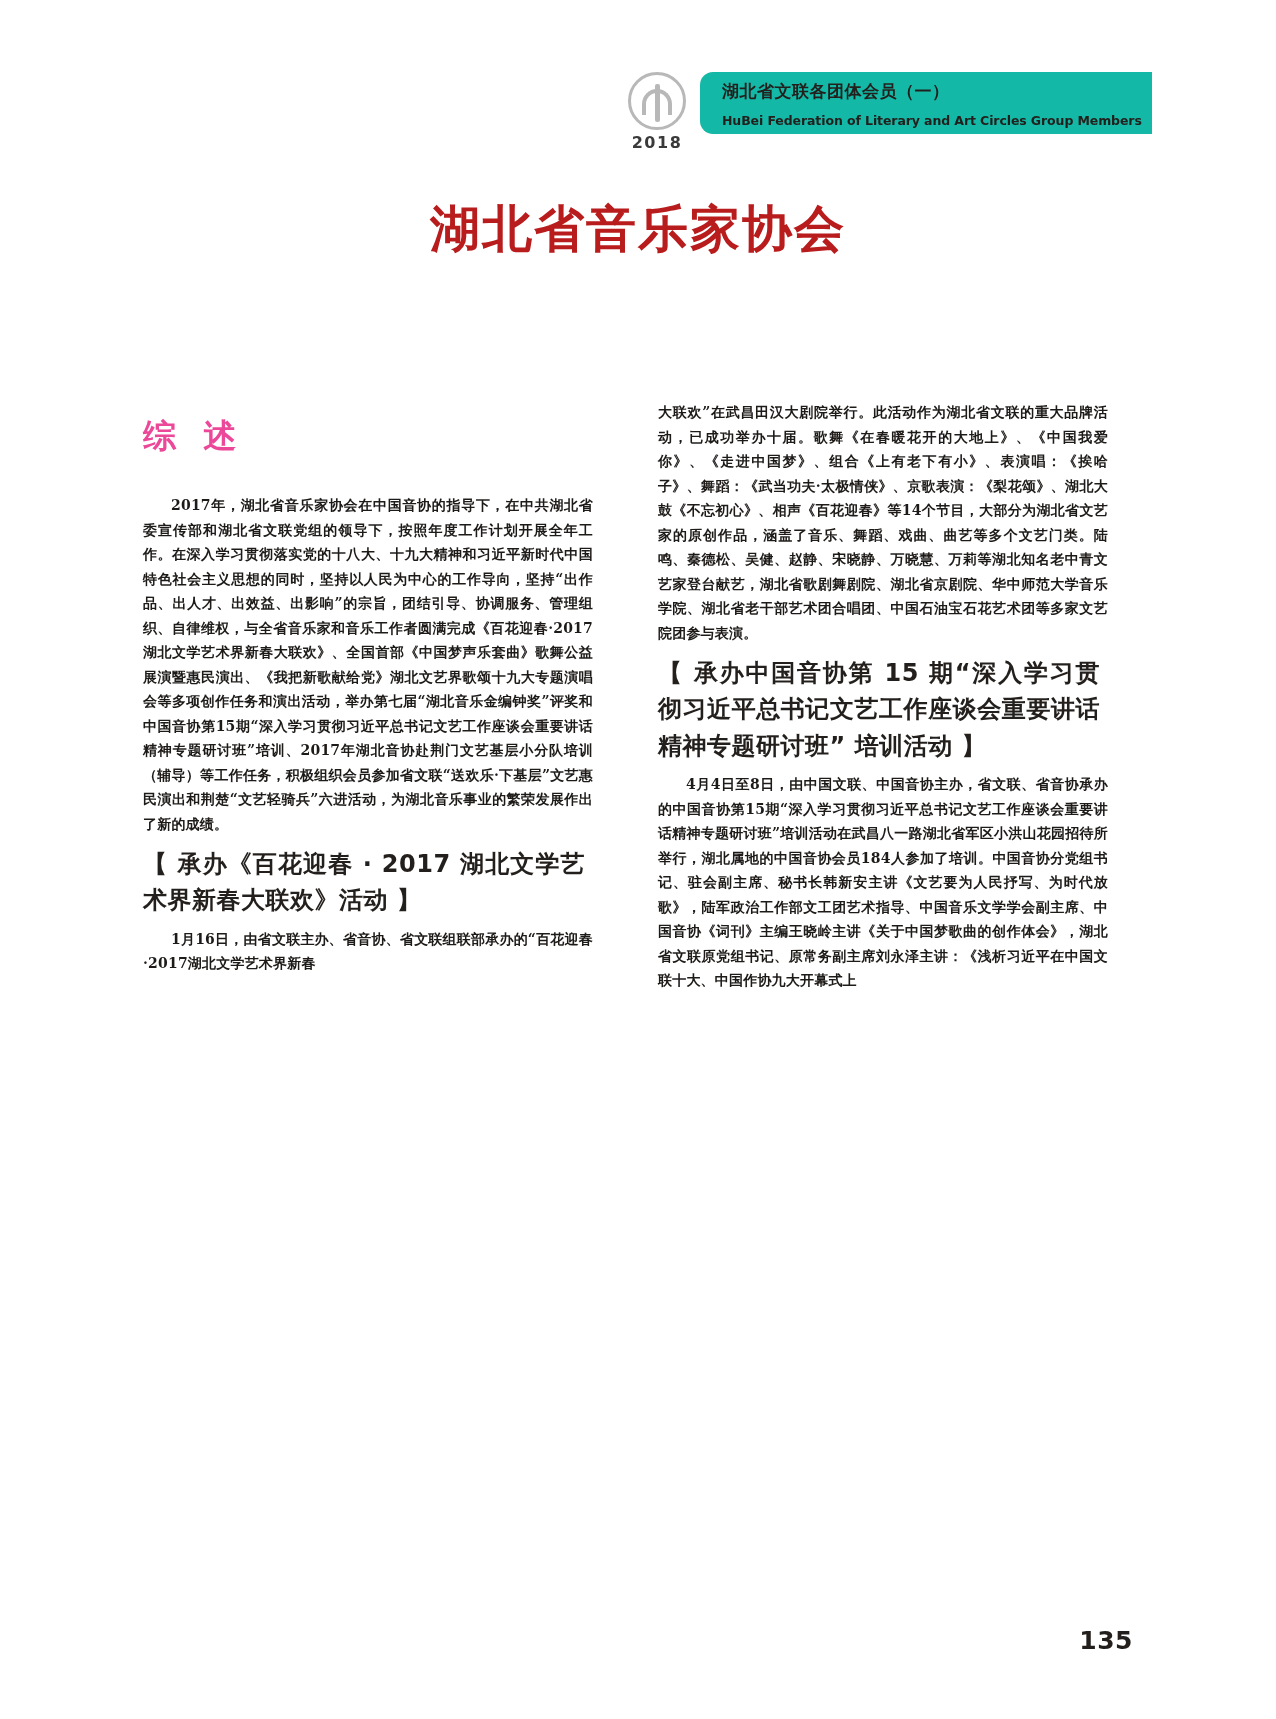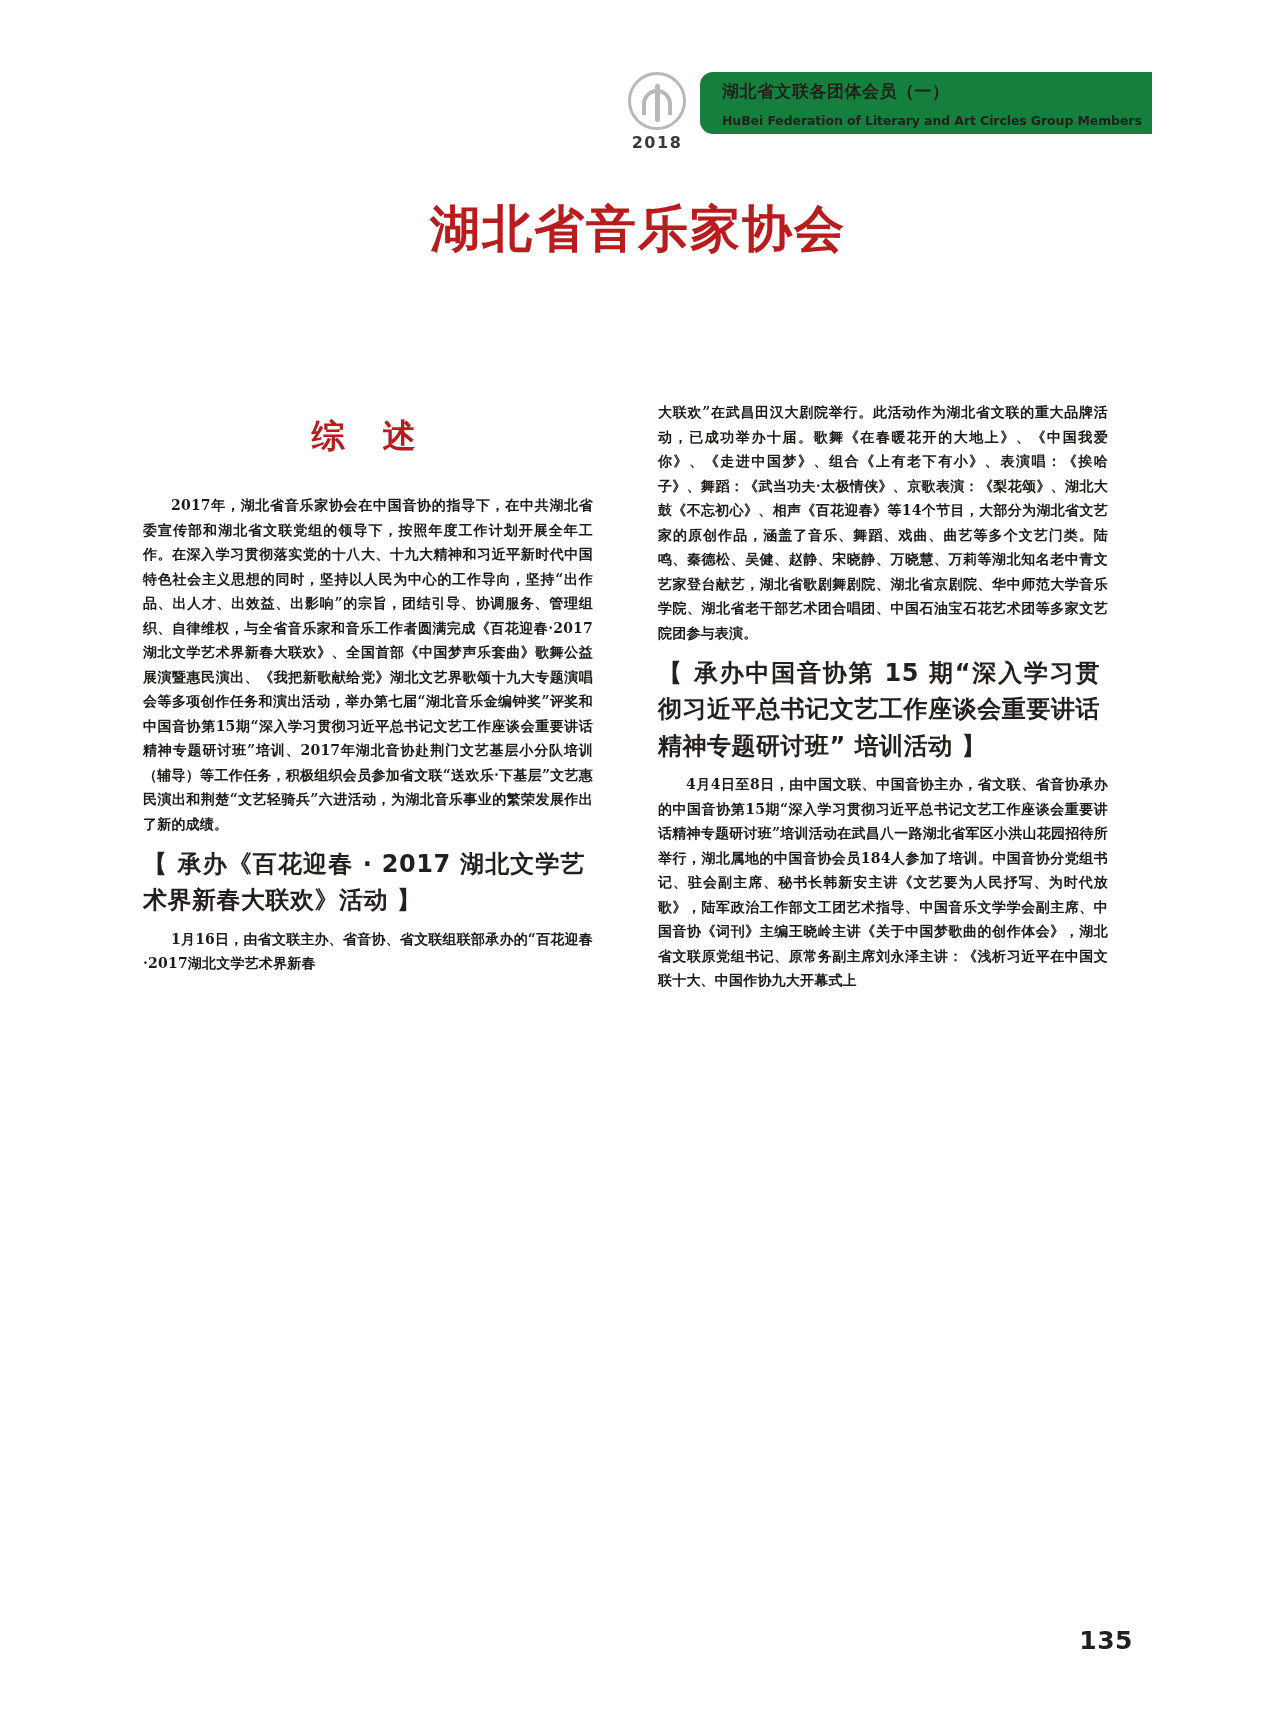--- a/index.html
+++ b/index.html
@@ -74,21 +74,21 @@
     margin-top: 3px;
     font-family: "DejaVu Sans", "Liberation Sans", sans-serif;
     font-weight: bold;
     font-size: 16px;
     letter-spacing: 1.5px;
     color: #3a3a3a;
   }
   .runhead-band {
     margin-left: 6px;
     flex: 1 1 auto;
-    background: #15803d;
+    background: #14b8a6;
     border-radius: 13px 0 0 13px;
     padding: 9px 10px 10px 22px;
     box-sizing: border-box;
     height: 62px;
   }
   .runhead-cn {
     font-family: "DejaVu Serif", "Liberation Serif", serif;
     font-weight: bold;
     font-size: 17px;
     color: #231f1c;
@@ -131,26 +131,25 @@
     padding: 0 143px;
     box-sizing: border-box;
     align-items: flex-start;
   }
   .col {
     width: 450px;
     flex: 0 0 450px;
   }
 
   .sec-head {
-    text-align: center;
-    font-family: Liberation Mono, monospace;
+    font-family: Liberation Sans, sans-serif;
     font-weight: bold;
     font-size: 33px;
     letter-spacing: 9px;
-    color: #b91c1c;
+    color: #ec4899;
     margin: 14px 0 34px 0;
   }
   .sec-head.tight {
     letter-spacing: 1px;
   }
   .sec-head.spaced-top {
     margin-top: 78px;
   }
 
   .sub-head {

